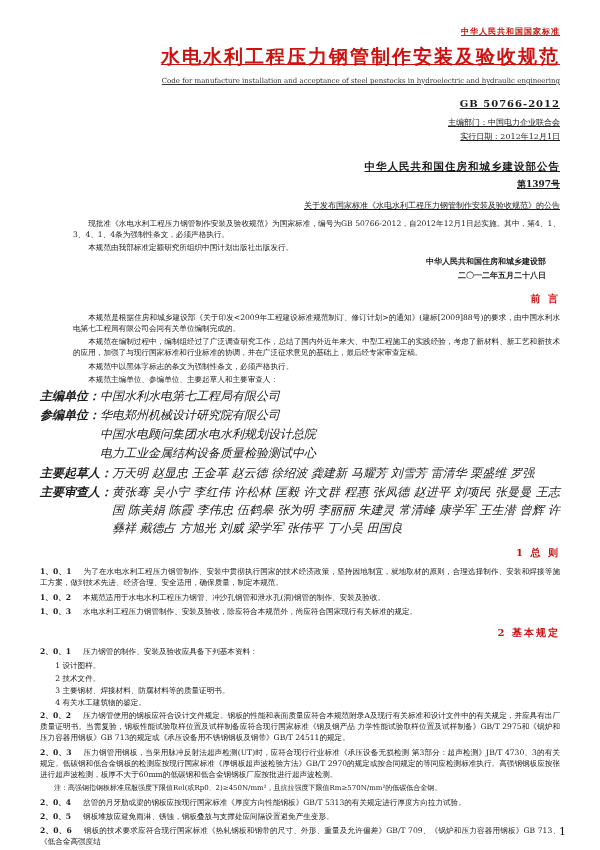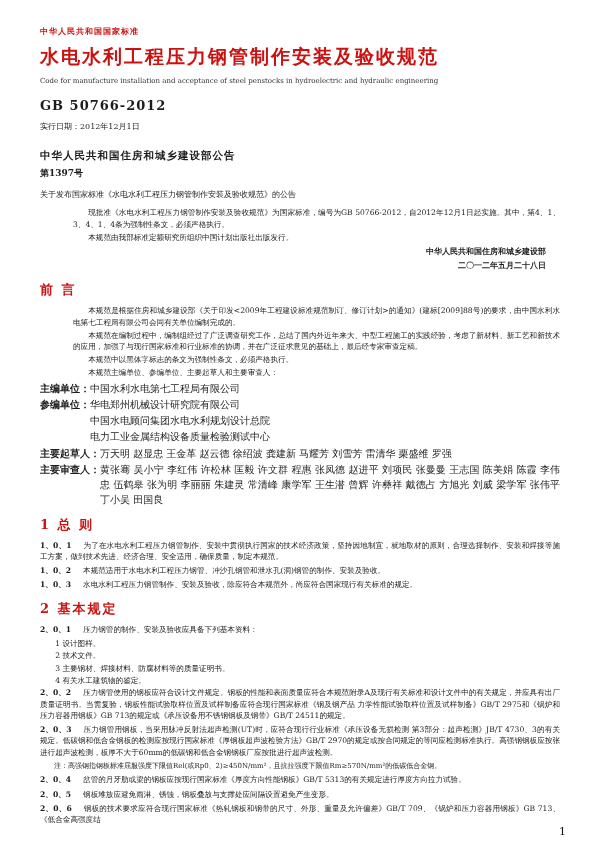--- a/index.html
+++ b/index.html
@@ -2,55 +2,56 @@
 <html><head>
 <meta charset="utf-8">
 <style>
   html,body{margin:0;padding:0;background:#f2f2f0;}
   .page{
     width:600px;height:850px;margin:0 auto;background:#ffffff;
     box-sizing:border-box;padding:26px 40px 18px 40px;position:relative;
     font-family:"DejaVu Serif","Liberation Serif",serif;
     color:#1c1c1c;overflow:hidden;
   }
-  .c{text-align:left;}
+  .c{text-align:right;text-decoration:underline;}
   .red{color:#cc1111;}
   .doc-label{font-size:8px;font-weight:bold;letter-spacing:1px;}
   .doc-title{font-size:19px;font-weight:bold;letter-spacing:2px;margin-top:7px;}
   .doc-title-en{font-size:7px;color:#333;margin-top:7px;}
-  .doc-code{font-size:13px;font-weight:bold;margin-top:13px;letter-spacing:1px;}
+  .doc-code{font-size:10px;font-weight:bold;margin-top:13px;letter-spacing:1px;}
   .dept-block{margin-top:7px;}
   .dept-line{font-size:8px;line-height:1.8;}
   .ann-title{font-size:10.5px;font-weight:bold;margin-top:15px;letter-spacing:1px;}
   .ann-no{font-size:9px;font-weight:bold;margin-top:4px;}
   .ann-subject{font-size:8px;margin-top:9px;margin-bottom:7px;}
   .body-text{font-size:7.6px;line-height:1.48;margin:0 0 2px 0;text-align:justify;}
   .para{text-indent:2em;margin-left:33px;}
   .sig{font-size:8px;font-weight:bold;text-align:right;line-height:1.7;padding-right:14px;}
-  .section-heading{color:#cc1111;font-weight:bold;font-size:13px;text-align:left;margin:9px 0 6px 0;letter-spacing:2px;}
+  .section-heading{color:#cc1111;font-weight:bold;font-size:10px;text-align:right;margin:9px 0 6px 0;letter-spacing:2px;}
   .clause{font-size:7.6px;line-height:1.48;margin:0 0 3px 0;text-align:justify;}
   .clause-num{font-weight:bold;margin-right:12px;}
   .subitem{font-size:7.6px;line-height:1.5;padding-left:2em;margin:0 0 1px 0;}
-  .credit-row{display:flex;font-size:10px;line-height:1.5;margin:0 0 1px 0;}
+  .credit-row{display:flex;font-size:12px;line-height:1.5;margin:0 0 1px 0;font-style:italic;}
   .credit-label{font-weight:bold;white-space:nowrap;flex:0 0 auto;}
   .credit-value{flex:1 1 auto;text-align:justify;}
   .participants div{margin-bottom:1px;}
   .note{font-size:7px;line-height:1.5;padding-left:2em;color:#222;margin:0 0 3px 0;text-align:justify;}
   .page-num{position:absolute;right:34px;bottom:12px;font-size:11px;color:#111;}
 </style>
 </head>
 <body>
 
 <div class="page">
 
   <div class="c red doc-label">中华人民共和国国家标准</div>
   <div class="c red doc-title">水电水利工程压力钢管制作安装及验收规范</div>
   <div class="c doc-title-en">Code for manufacture installation and acceptance of steel penstocks in hydroelectric and hydraulic engineering</div>
   <div class="c doc-code">GB 50766-2012</div>
   <div class="dept-block">
+    <div class="c dept-line">主编部门：中国电力企业联合会</div>
     <div class="c dept-line">实行日期：2012年12月1日</div>
   </div>
 
   <div class="c ann-title">中华人民共和国住房和城乡建设部公告</div>
   <div class="c ann-no">第1397号</div>
   <div class="c ann-subject">关于发布国家标准《水电水利工程压力钢管制作安装及验收规范》的公告</div>
 
   <p class="body-text para">现批准《水电水利工程压力钢管制作安装及验收规范》为国家标准，编号为GB 50766-2012，自2012年12月1日起实施。其中，第4、1、3、4、1、4条为强制性条文，必须严格执行。</p>
   <p class="body-text para">本规范由我部标准定额研究所组织中国计划出版社出版发行。</p>
 

